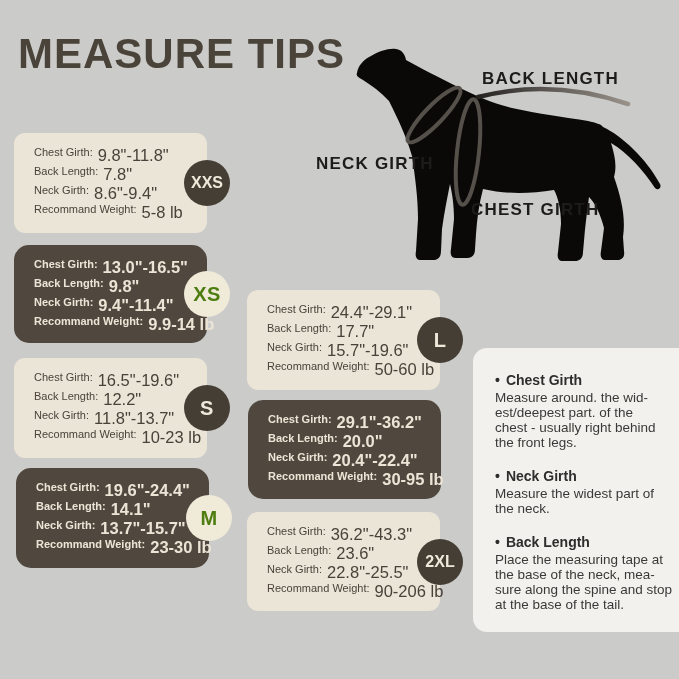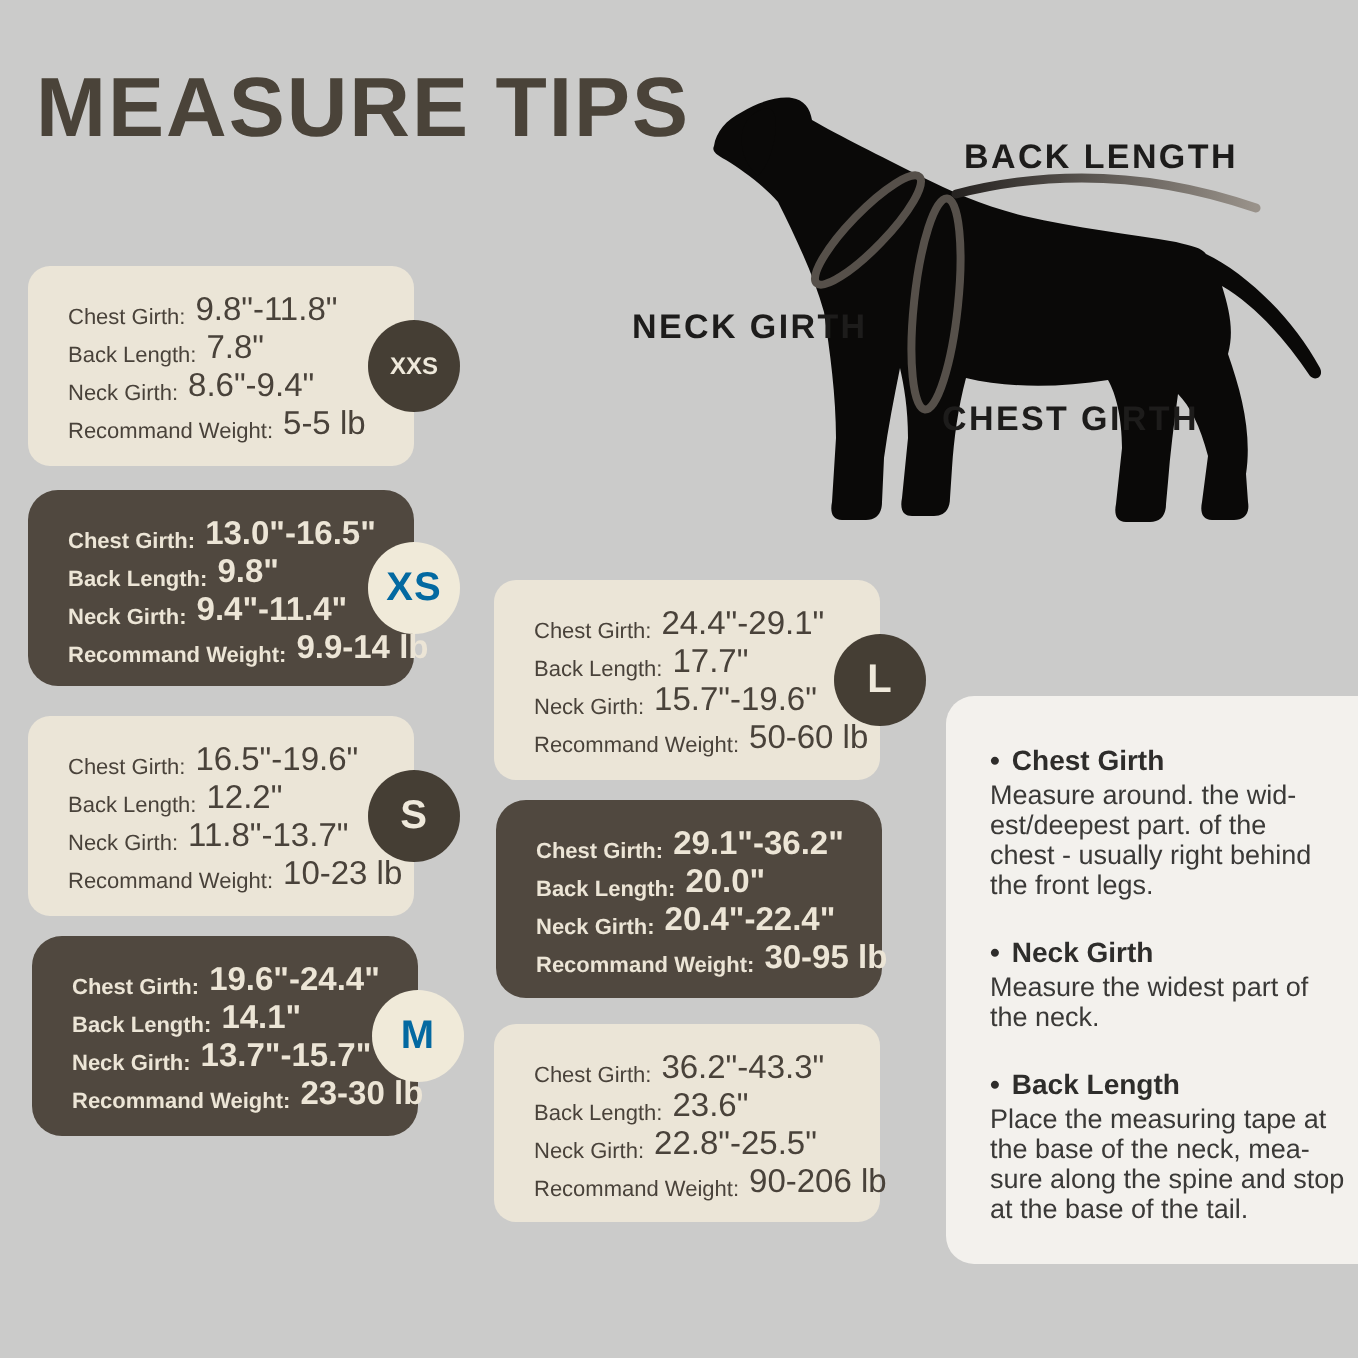--- a/index.html
+++ b/index.html
@@ -7,32 +7,32 @@
   #canvas{position:relative;width:679px;height:679px;overflow:hidden;background:#cbcbca;}
 
   .page-title{position:absolute;left:18px;top:30px;font-size:42px;font-weight:700;
     letter-spacing:1px;color:#4a4339;}
 
   
   .card{position:absolute;width:193px;height:100px;border-radius:11px;
     box-sizing:border-box;padding:13px 0 0 20px;}
   .card.cream{background:#ebe5d7;color:#49423a;}
   .card.dark{background:#50483f;color:#ece5d6;border-radius:15px;}
-  .spec-row{display:flex;align-items:flex-end;column-gap:5px;height:19px;white-space:nowrap;}
+  .spec-row{display:flex;align-items:flex-start;column-gap:5px;height:19px;white-space:nowrap;}
   .spec-label{font-size:11px;}
   .spec-value{font-size:16.5px;}
   .card.dark .spec-label{font-weight:700;}
   .card.dark .spec-value{font-weight:600;}
 
   .badge{position:absolute;right:-23px;top:50%;transform:translateY(-50%);
     width:46px;height:46px;border-radius:50%;display:flex;align-items:center;
     justify-content:center;font-weight:800;font-size:20px;letter-spacing:0.5px;}
   .badge.b-dark{background:#453e34;color:#efe9db;}
-  .badge.b-cream{background:#f0ead9;color:#0369a1;}
-  .badge.f-xxs{font-size:12px;letter-spacing:0;}
+  .badge.b-cream{background:#f0ead9;color:#4d7c0f;}
+  .badge.f-xxs{font-size:16px;letter-spacing:0;}
   .badge.f-2xl{font-size:16px;letter-spacing:0;}
 
   
   .dog-svg{position:absolute;left:330px;top:40px;width:350px;height:240px;}
   .diagram-label{position:absolute;font-size:17px;font-weight:600;color:#1d1c1b;
     letter-spacing:1.2px;white-space:nowrap;}
   #lbl-back{left:482px;top:69px;}
   #lbl-neck{left:316px;top:154px;}
   #lbl-chest{left:471px;top:200px;}
 
@@ -92,21 +92,21 @@
     <div class="spec-row">
         <span class="spec-label">Back Length:</span>
         <span class="spec-value">7.8"</span>
       </div>
     <div class="spec-row">
         <span class="spec-label">Neck Girth:</span>
         <span class="spec-value">8.6"-9.4"</span>
       </div>
     <div class="spec-row">
         <span class="spec-label">Recommand Weight:</span>
-        <span class="spec-value">5-5 lb</span>
+        <span class="spec-value">5-8 lb</span>
       </div>
     <div class="badge b-dark f-xxs">XXS</div>
   </section>
 
   <section class="card dark" style="left:14px;top:245px;height:98px;">
     <div class="spec-row">
         <span class="spec-label">Chest Girth:</span>
         <span class="spec-value">13.0"-16.5"</span>
       </div>
     <div class="spec-row">
@@ -213,20 +213,21 @@
         <span class="spec-value">23.6"</span>
       </div>
     <div class="spec-row">
         <span class="spec-label">Neck Girth:</span>
         <span class="spec-value">22.8"-25.5"</span>
       </div>
     <div class="spec-row">
         <span class="spec-label">Recommand Weight:</span>
         <span class="spec-value">90-206 lb</span>
       </div>
+    <div class="badge b-dark f-2xl">2XL</div>
   </section>
 
   <aside class="tips-panel">
     <div class="tip">
       <div class="tip-title"><span class="bullet">•</span><span>Chest Girth</span></div>
       <div class="tip-body">Measure around. the wid-
 est/deepest part. of the
 chest - usually right behind
 the front legs.</div>
     </div>

